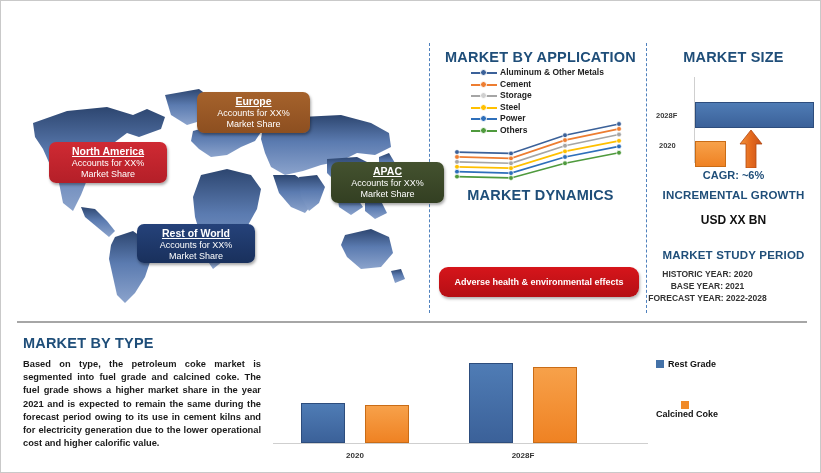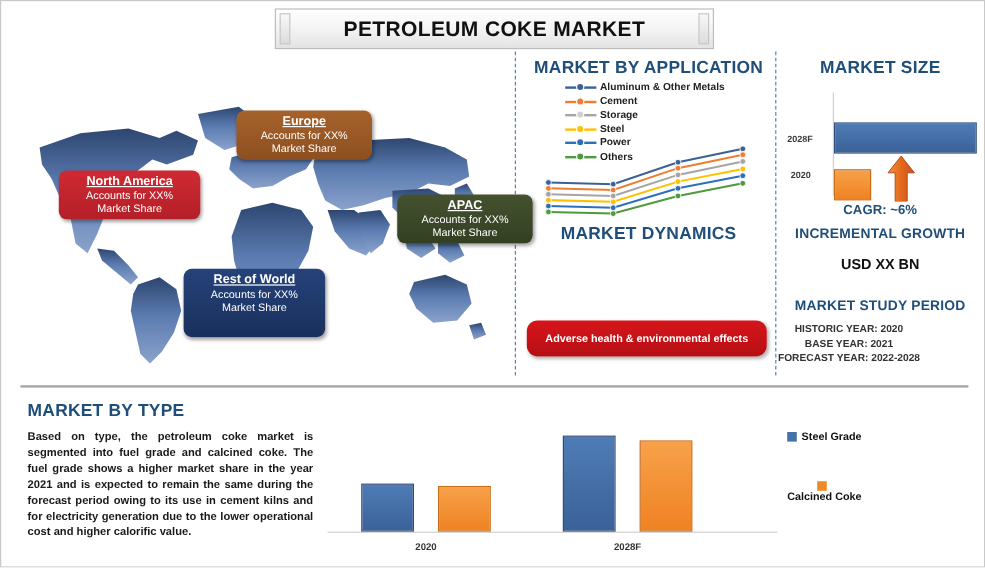--- a/index.html
+++ b/index.html
@@ -33,21 +33,21 @@
 
   
   .callout{position:absolute;border-radius:7px;color:#fff;text-align:center;
            box-shadow:1px 2px 3px rgba(0,0,0,.35);padding:3px 6px;box-sizing:border-box;}
   .callout .c-title{font-weight:bold;font-size:10.5px;text-decoration:underline;display:block;line-height:13px;}
   .callout .c-l1,.callout .c-l2{font-size:9px;display:block;line-height:11px;}
 
   #co-na{left:48px;top:141px;width:118px;height:41px;background:linear-gradient(#cf2a33,#b41f28);}
   #co-eu{left:196px;top:91px;width:113px;height:41px;background:linear-gradient(#a5622c,#8d4f20);}
   #co-ap{left:330px;top:161px;width:113px;height:41px;background:linear-gradient(#44522f,#333f22);}
-  #co-rw{left:152px;top:223px;width:118px;height:57px;background:linear-gradient(#25427a,#19305c);}
+  #co-rw{left:136px;top:223px;width:118px;height:39px;background:linear-gradient(#25427a,#19305c);}
 
   
   #h-app{position:absolute;left:432px;top:48px;width:215px;text-align:center;font-size:14.5px;}
   .legend-app{position:absolute;left:470px;top:66px;}
   .lg-row{display:flex;height:11.5px;}
   .lg-mark{position:relative;width:26px;height:11px;margin-right:3px;}
   .lg-line{position:absolute;left:0;top:5px;width:26px;height:2px;}
   .lg-dot{position:absolute;left:9px;top:2px;width:7px;height:7px;border-radius:50%;border:1px solid #fff;box-sizing:border-box;}
   .lg-txt{font-size:8.5px;color:#222;font-weight:bold;white-space:nowrap;}
 
@@ -101,24 +101,20 @@
   .bl-row{display:flex;align-items:center;}
   .bl-sw{width:8px;height:8px;margin-right:4px;}
   .bl-txt{font-size:9px;font-weight:bold;color:#111;white-space:nowrap;}
   #bl-1{top:358px;} #bl-2{top:400px;flex-direction:column;}
 </style>
 </head>
 <body>
 
 <div class="page">
 
-  <div class="title-wrap">
-    <div class="title-bar"></div>
-    <div class="title-text">PETROLEUM COKE MARKET</div>
-  </div>
 
   <div class="vdiv" style="left:428px;"></div>
   <div class="vdiv" style="left:645px;"></div>
   <div class="hdiv"></div>
 
 
   <div class="map-wrap">
     <svg viewBox="0 0 400 235" xmlns="http://www.w3.org/2000/svg" aria-hidden="true">
       <defs>
         <linearGradient id="mg" x1="0" y1="0" x2="0" y2="1">
@@ -309,20 +305,20 @@
     <div class="bc-bar bc-blue" style="left:28px;width:44px;height:40px;"></div>
     <div class="bc-bar bc-orange" style="left:92px;width:44px;height:38px;"></div>
     <div class="bc-bar bc-blue" style="left:196px;width:44px;height:80px;"></div>
     <div class="bc-bar bc-orange" style="left:260px;width:44px;height:76px;"></div>
     <div class="bc-xlab" style="left:28px;width:108px;">2020</div>
     <div class="bc-xlab" style="left:196px;width:108px;">2028F</div>
   </div>
 
   <div class="blegend bl-row" id="bl-1">
     <span class="bl-sw" style="background:#4472A8"></span>
-    <span class="bl-txt">Steel Grade</span>
+    <span class="bl-txt">Rest Grade</span>
   </div>
   <div class="blegend bl-row" id="bl-2">
     <span class="bl-sw" style="background:#F08A28"></span>
     <span class="bl-txt">Calcined Coke</span>
   </div>
 
 </div>
 
 </body></html>

